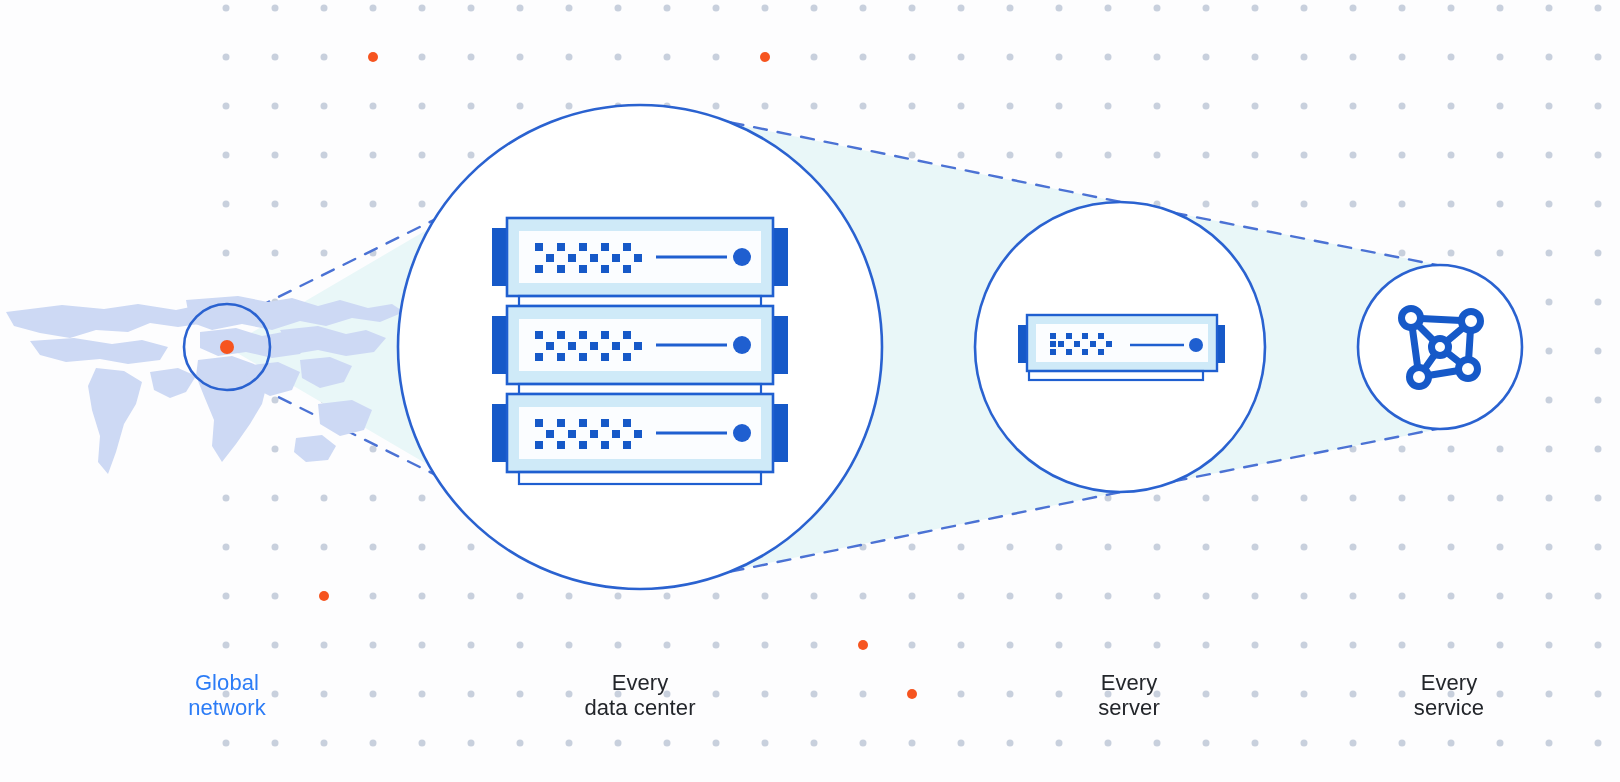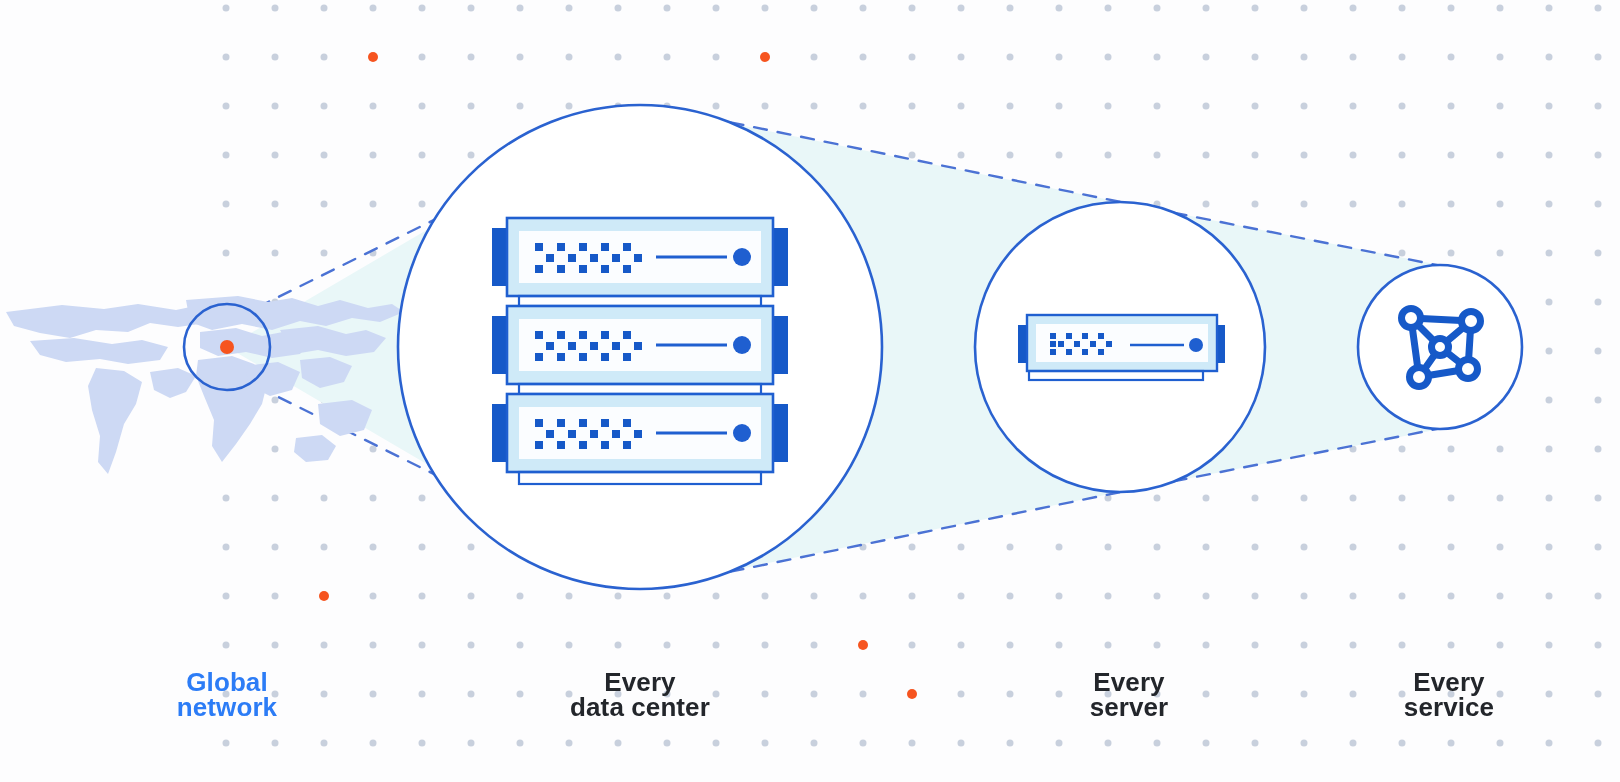--- a/index.html
+++ b/index.html
@@ -5,21 +5,21 @@
   html,body{margin:0;padding:0;}
   body{
     width:1620px;height:782px;overflow:hidden;
     background:#fdfdfe;
     font-family:"Liberation Sans","DejaVu Sans",sans-serif;
   }
   #stage{position:relative;width:1620px;height:782px;}
   #art{position:absolute;inset:0;}
   .lbl{
     position:absolute;text-align:center;
-    font-size:26px;line-height:25px;font-weight:700;
+    font-size:22px;line-height:25px;font-weight:400;
     color:#23262b;white-space:pre-line;letter-spacing:.1px;
   }
   .lbl.accent{color:#2c7cf6;}
 </style>
 </head>
 <body>
 
 <div id="stage">
 
   <svg id="art" viewBox="0 0 1620 782" width="1620" height="782">

